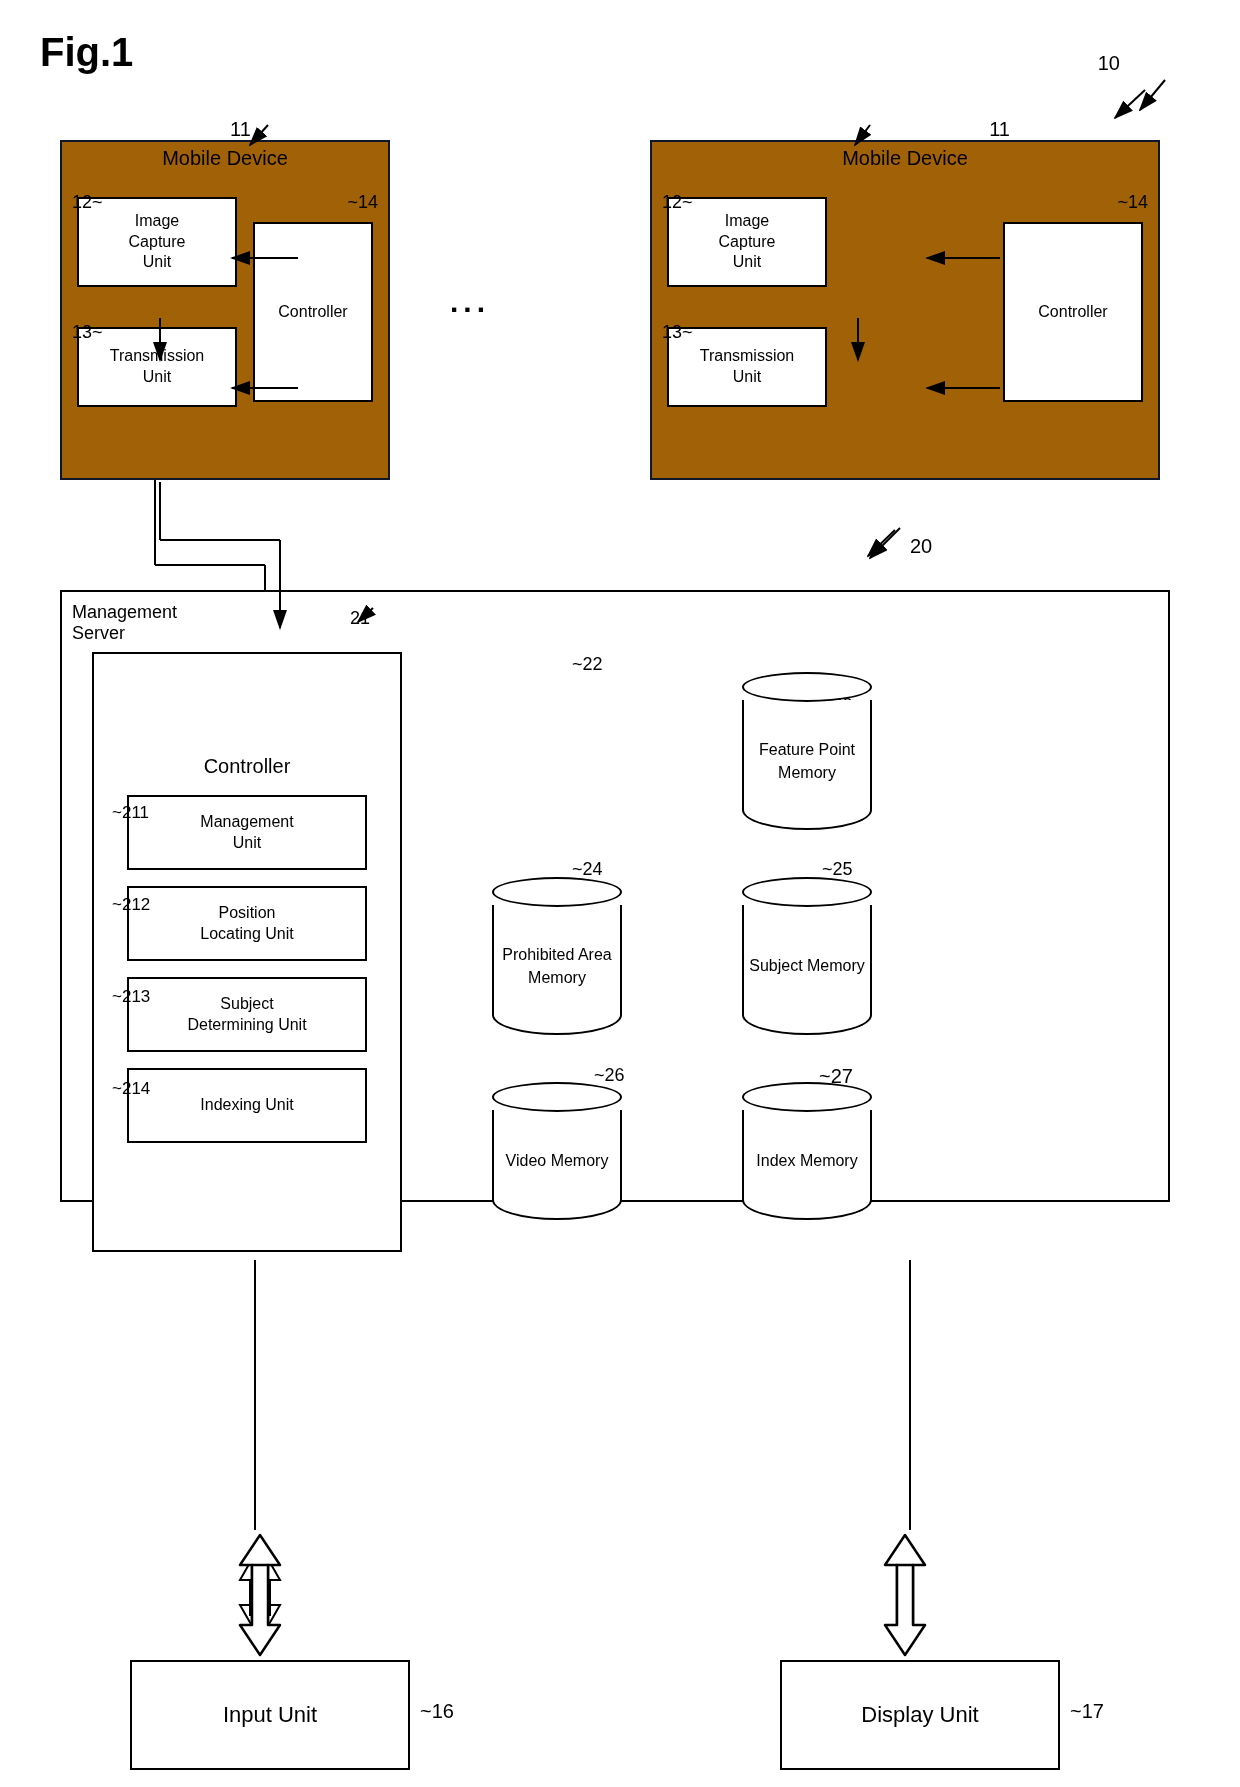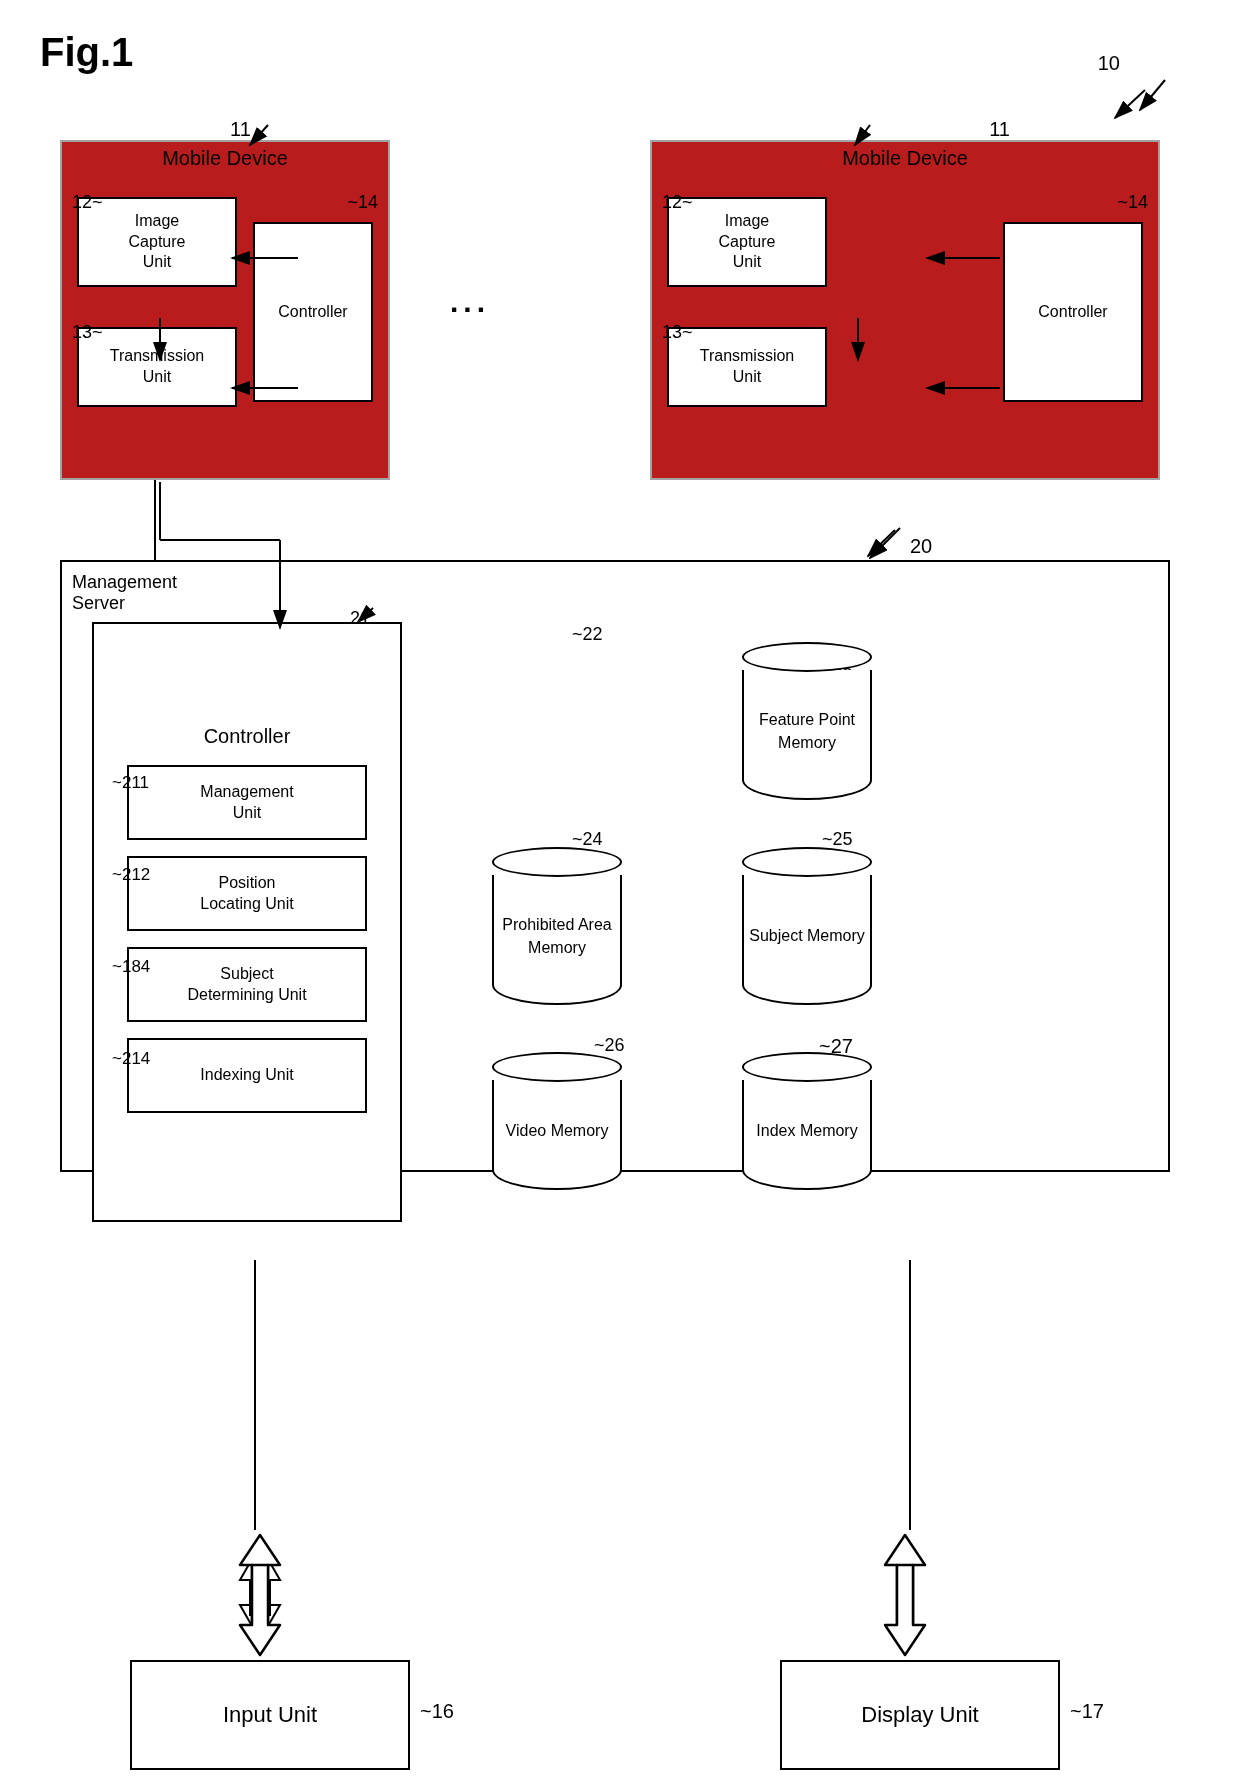--- a/index.html
+++ b/index.html
@@ -20,22 +20,22 @@
     .fig-title {
       position: absolute;
       top: 30px; left: 40px;
       font-size: 40px;
       font-weight: bold;
     }
 
     
     .mobile-device {
       position: absolute;
-      border: 2px solid #a3a3a3;
-      background: #b91c1c;
+      border: 2px solid #0f172a;
+      background: #a16207;
     }
     .mobile-device-label {
       text-align: center;
       font-size: 20px;
       padding: 5px 0;
     }
 
     
     .inner-box {
       position: absolute;
@@ -215,21 +215,21 @@
 
     <div class="ref-label" style="top:50px; left:10px; font-size:18px;">12~</div>
 
     <div class="ref-label" style="top:180px; left:10px; font-size:18px;">13~</div>
 
     <div class="ref-label" style="top:50px; right:10px; font-size:18px;">~14</div>
   </div>
 
   <div class="ref-label" style="top:118px; right:230px; font-size:20px;">11</div>
 
-  <div class="management-server" style="top:560px; left:60px; width:1110px; height:612px;">
+  <div class="management-server" style="top:590px; left:60px; width:1110px; height:612px;">
     <div class="mgmt-server-label" style="white-space:pre-line;">Management
 Server</div>
 
     <div class="inner-box" style="top:60px; left:30px; width:310px; height:600px; align-items:flex-start; flex-direction:column; padding:10px;">
       <div style="width:100%; text-align:center; font-size:20px; padding-bottom:8px;">Controller</div>
 
       <div class="inner-box" style="position:relative; width:240px; height:75px; margin: 8px auto;">
         <span style="white-space:pre-line;">Management
 Unit</span>
       </div>
@@ -238,21 +238,21 @@
       <div class="inner-box" style="position:relative; width:240px; height:75px; margin: 8px auto;">
         <span style="white-space:pre-line;">Position
 Locating Unit</span>
       </div>
       <div style="position:absolute; top:240px; left:18px; font-size:17px;">~212</div>
 
       <div class="inner-box" style="position:relative; width:240px; height:75px; margin: 8px auto;">
         <span style="white-space:pre-line;">Subject
 Determining Unit</span>
       </div>
-      <div style="position:absolute; top:332px; left:18px; font-size:17px;">~184</div>
+      <div style="position:absolute; top:332px; left:18px; font-size:17px;">~213</div>
 
       <div class="inner-box" style="position:relative; width:240px; height:75px; margin: 8px auto;">
         <span style="white-space:pre-line;">Indexing Unit</span>
       </div>
       <div style="position:absolute; top:424px; left:18px; font-size:17px;">~214</div>
     </div>
 
     <div class="ref-label" style="top:62px; left:510px; font-size:18px;">~22</div>
 
     <div class="cylinder" style="top:80px; left:680px;">

